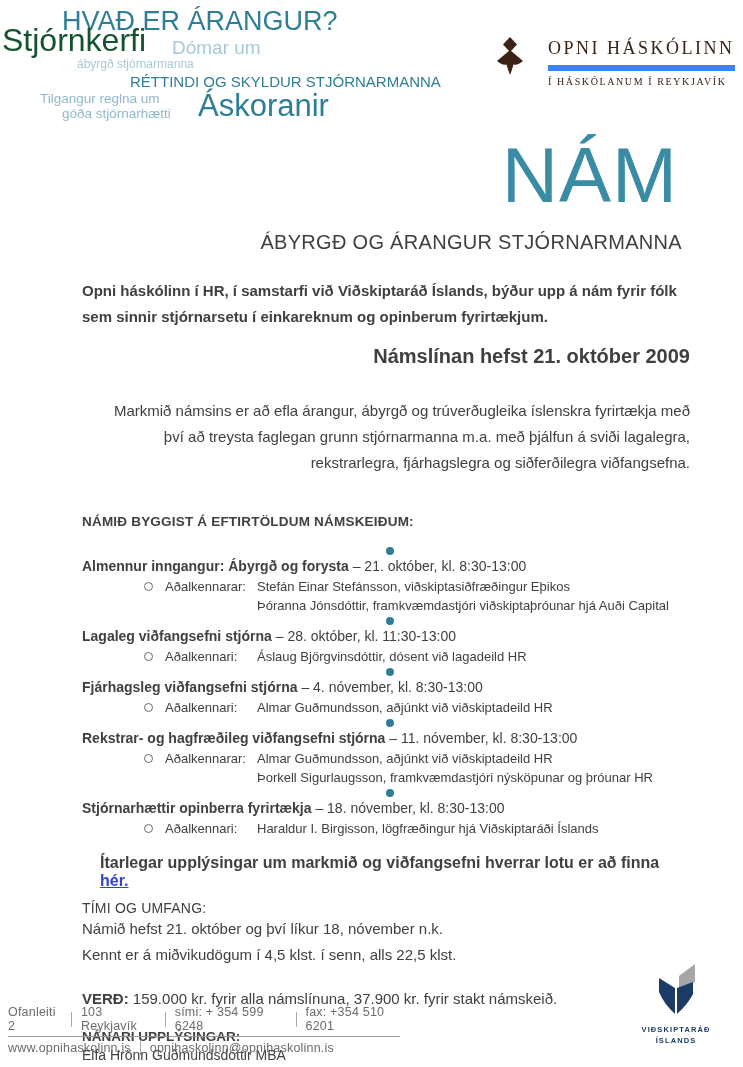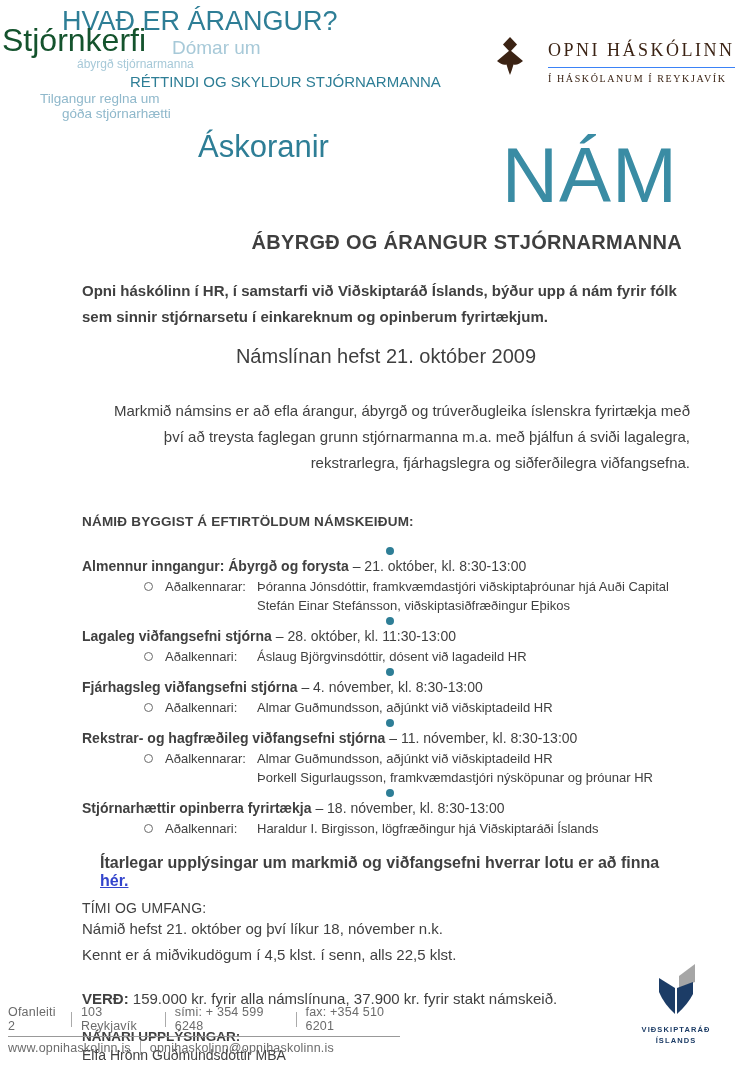--- a/index.html
+++ b/index.html
@@ -14,41 +14,41 @@
   
   .wordcloud{position:absolute;top:0;left:0;width:470px;height:135px;}
   .wc{position:absolute;white-space:nowrap;line-height:1;}
   .wc-hvad      {left:62px;  top:8px;   font-size:27px; color:#2E7E96;}
   .wc-stjornkerfi{left:2px;  top:24px;  font-size:32px; color:#14532d;}
   .wc-domar     {left:172px; top:38px;  font-size:19px; color:#A7C9D8;}
   .wc-abyrgd    {left:77px;  top:58px;  font-size:12px; color:#A7C9D8;}
   .wc-rettindi  {left:130px; top:74px;  font-size:15px; color:#2E7E96;}
   .wc-tilgangur {left:40px;  top:92px;  font-size:13.5px;color:#8FB8CB;}
   .wc-goda      {left:62px;  top:107px; font-size:13.5px;color:#8FB8CB;}
-  .wc-askoranir {left:198px; top:90px;  font-size:31px; color:#2E7E96;margin-top:41px;}
+  .wc-askoranir {left:198px; top:90px;  font-size:31px; color:#2E7E96;}
   
   .hr-logo{position:absolute;top:36px;left:492px;width:228px;display:flex;align-items:center;}
   .hr-logo-icon{width:36px;height:46px;flex:0 0 36px;}
   .hr-logo-sep{width:1px;height:52px;background:#b9b0aa;margin:0 12px 0 8px;}
   .hr-logo-text{font-family:"Liberation Serif", serif;color:#3B2314;}
-  .hr-logo-line1{font-size:18px;letter-spacing:2.5px;white-space:nowrap;padding-bottom:6px;border-bottom:1px solid #3b82f6;}
+  .hr-logo-line1{font-size:18px;letter-spacing:2.5px;white-space:nowrap;padding-bottom:6px;border-bottom:6px solid #3b82f6;}
   .hr-logo-line2{font-size:10px;letter-spacing:1.6px;white-space:nowrap;padding-top:5px;}
   
   .main{position:absolute;top:135px;left:82px;width:608px;}
   .big-title{
     text-align:right;padding-right:12px;
     font-size:78px;line-height:80px;color:#3A8CA4;
     font-weight:400;letter-spacing:1px;
   }
   .subtitle{
     text-align:right;padding-right:8px;margin-top:16px;
-    font-size:20px;font-weight:bold;color:#3F3F3F;letter-spacing:0.3px;
+    font-size:20px;font-weight:normal;color:#3F3F3F;letter-spacing:0.3px;
   }
   .intro{margin-top:24px;font-size:15px;line-height:26px;font-weight:bold;}
-  .start-line{margin-top:11px;text-align:center;font-size:20px;font-weight:normal;color:#3F3F3F;}
+  .start-line{margin-top:11px;text-align:right;font-size:20px;font-weight:bold;color:#3F3F3F;}
   .goal{margin-top:30px;padding-left:18px;text-align:right;font-size:15px;line-height:26px;}
   .courses-heading{margin-top:38px;font-size:13.5px;font-weight:bold;letter-spacing:0.2px;}
   .course-list{margin-top:18px;}
   .course{margin-bottom:2px;}
   .course-title-row{display:flex;align-items:baseline;font-size:14px;line-height:22px;flex-direction:column;}
   .bullet-dot{flex:0 0 8px;width:8px;height:8px;border-radius:50%;background:#2E7E96;margin:0 10px 0 18px;align-self:center;}
   .course-title{font-weight:bold;}
   .sub-bullet{display:flex;font-size:13px;line-height:19px;margin-left:62px;}
   .circle-marker{flex:0 0 7px;width:7px;height:7px;border:1.2px solid #6b6b6b;border-radius:50%;margin:5px 12px 0 0;}
   .sub-label{flex:0 0 92px;}
@@ -118,22 +118,22 @@
 
       <div class="course">
         <div class="course-title-row">
           <span class="bullet-dot"></span>
           <span><span class="course-title">Almennur inngangur: Ábyrgð og forysta</span><span> – 21. október,  kl. 8:30-13:00</span></span>
         </div>
         <div class="sub-bullet">
           <span class="circle-marker"></span>
           <span class="sub-label">Aðalkennarar:</span>
           <span class="teacher-lines">
+            <div class="hide-empty">Stefán Einar Stefánsson, viðskiptasiðfræðingur Eþikos</div>
             <div class="hide-empty">Þóranna Jónsdóttir, framkvæmdastjóri viðskiptaþróunar hjá Auði  Capital</div>
-            <div class="hide-empty">Stefán Einar Stefánsson, viðskiptasiðfræðingur Eþikos</div>
           </span>
         </div>
       </div>
 
       <div class="course">
         <div class="course-title-row">
           <span class="bullet-dot"></span>
           <span><span class="course-title">Lagaleg viðfangsefni stjórna</span><span> – 28. október,  kl. 11:30-13:00</span></span>
         </div>
         <div class="sub-bullet">

